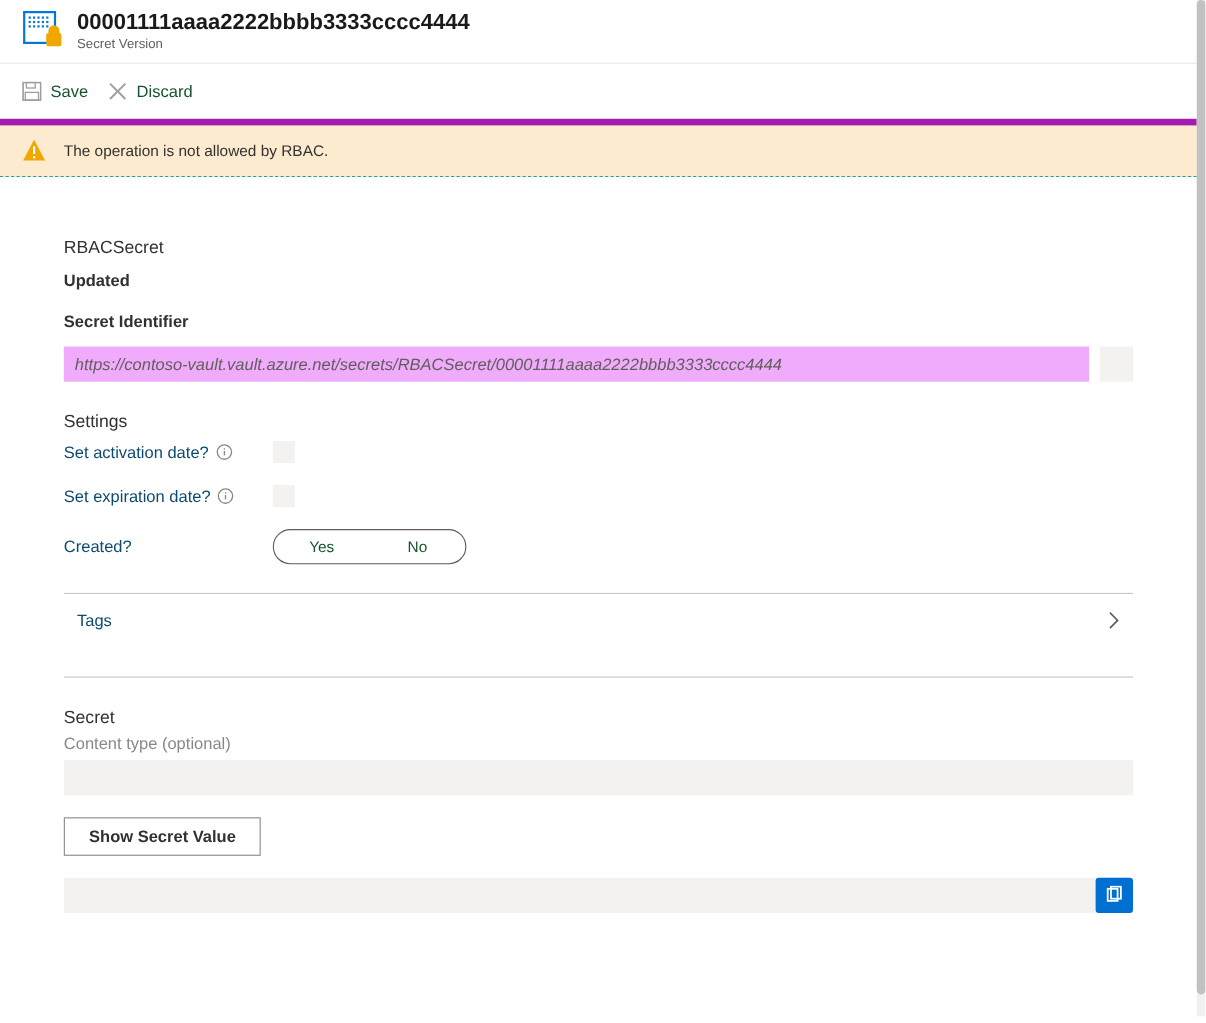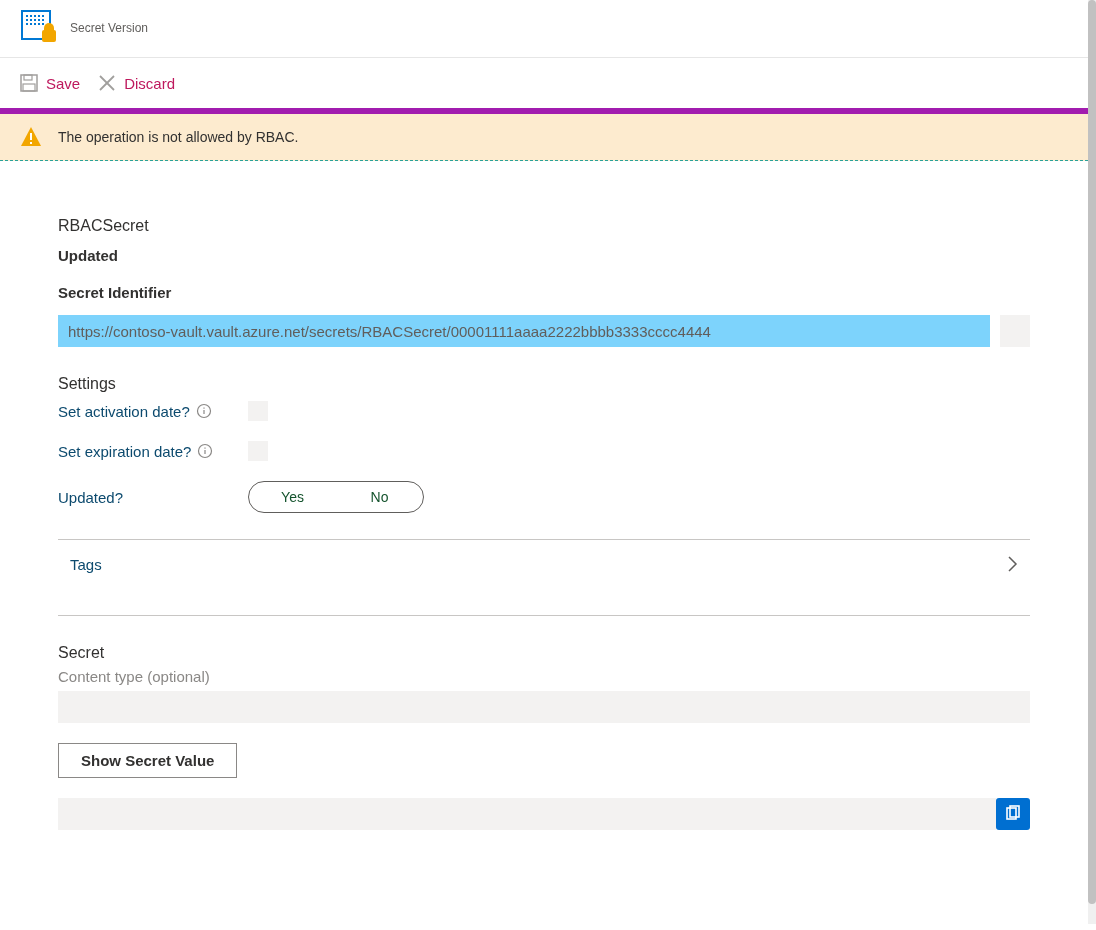--- a/index.html
+++ b/index.html
@@ -58,21 +58,21 @@
   
   .command-bar {
     display: flex;
     align-items: center;
     padding: 10px 20px 10px 20px;
     height: 50px;
   }
   .cmd-btn {
     display: flex;
     align-items: center;
-    color: #be185d;
+    color: #14532d;
     font-size: 15px;
     margin-right: 18px;
     cursor: default;
   }
   .cmd-btn svg { margin-right: 8px; }
 
   
   .warning-banner {
     background: #fdebcf;
     border-top: 6px solid #a21caf;
@@ -103,26 +103,27 @@
   .field-label-row { margin-bottom: 14px; }
 
   .identifier-row {
     display: flex;
     align-items: stretch;
     gap: 10px;
     margin-bottom: 28px;
   }
   .readonly-input {
     flex: 1;
-    background: #7dd3fc;
+    background: #f0abfc;
     border: none;
     padding: 7px 10px;
     font-size: 15px;
     color: #605e5c;
     height: 32px;
+    font-style: italic;
   }
   .copy-placeholder {
     width: 30px;
     height: 32px;
     background: #f3f2f1;
   }
 
   .settings-row {
     display: flex;
     align-items: center;
@@ -234,20 +235,21 @@
             <rect x="10" y="13" width="2" height="2"></rect>
             <rect x="14" y="13" width="2" height="2"></rect>
             <rect x="18" y="13" width="2" height="2"></rect>
             <rect x="22" y="13" width="2" height="2"></rect>
         </g>
         <path d="M24 18 a5 5 0 0 1 10 0 v2 h-10z" fill="#f2a600"></path>
         <rect x="22" y="20" width="14" height="12" rx="2" fill="#f2a600"></rect>
       </svg>
     </div>
     <div class="title-block">
+      <div class="title-main">00001111aaaa2222bbbb3333cccc4444</div>
       <div class="title-sub">Secret Version</div>
     </div>
   </div>
 
   <div class="command-bar">
     <div class="cmd-btn">
       <svg width="18" height="18" viewBox="0 0 18 18">
         <rect x="1" y="1" width="16" height="16" fill="none" stroke="#a19f9d" stroke-width="1.5"></rect>
         <rect x="4" y="1" width="8" height="5" fill="none" stroke="#a19f9d" stroke-width="1.2"></rect>
         <rect x="3" y="10" width="12" height="7" fill="none" stroke="#a19f9d" stroke-width="1.2"></rect>
@@ -306,21 +308,21 @@
             <circle cx="8" cy="8" r="6.5" fill="none" stroke="#8a8886" stroke-width="1.2"></circle>
             <rect x="7.4" y="7" width="1.2" height="4" fill="#8a8886"></rect>
             <rect x="7.4" y="4.5" width="1.2" height="1.2" fill="#8a8886"></rect>
           </svg>
         </div>
         <div class="little-box"></div>
       </div>
 
       <div class="settings-row" style="margin-bottom:26px;">
         <div class="settings-label">
-          <span>Updated?</span>
+          <span>Created?</span>
         </div>
         <div class="toggle-pill">
           <div class="toggle-opt">Yes</div>
           <div class="toggle-opt">No</div>
         </div>
       </div>
     </div>
 
     <div class="tags-block">
       <span class="tags-label">Tags</span>

